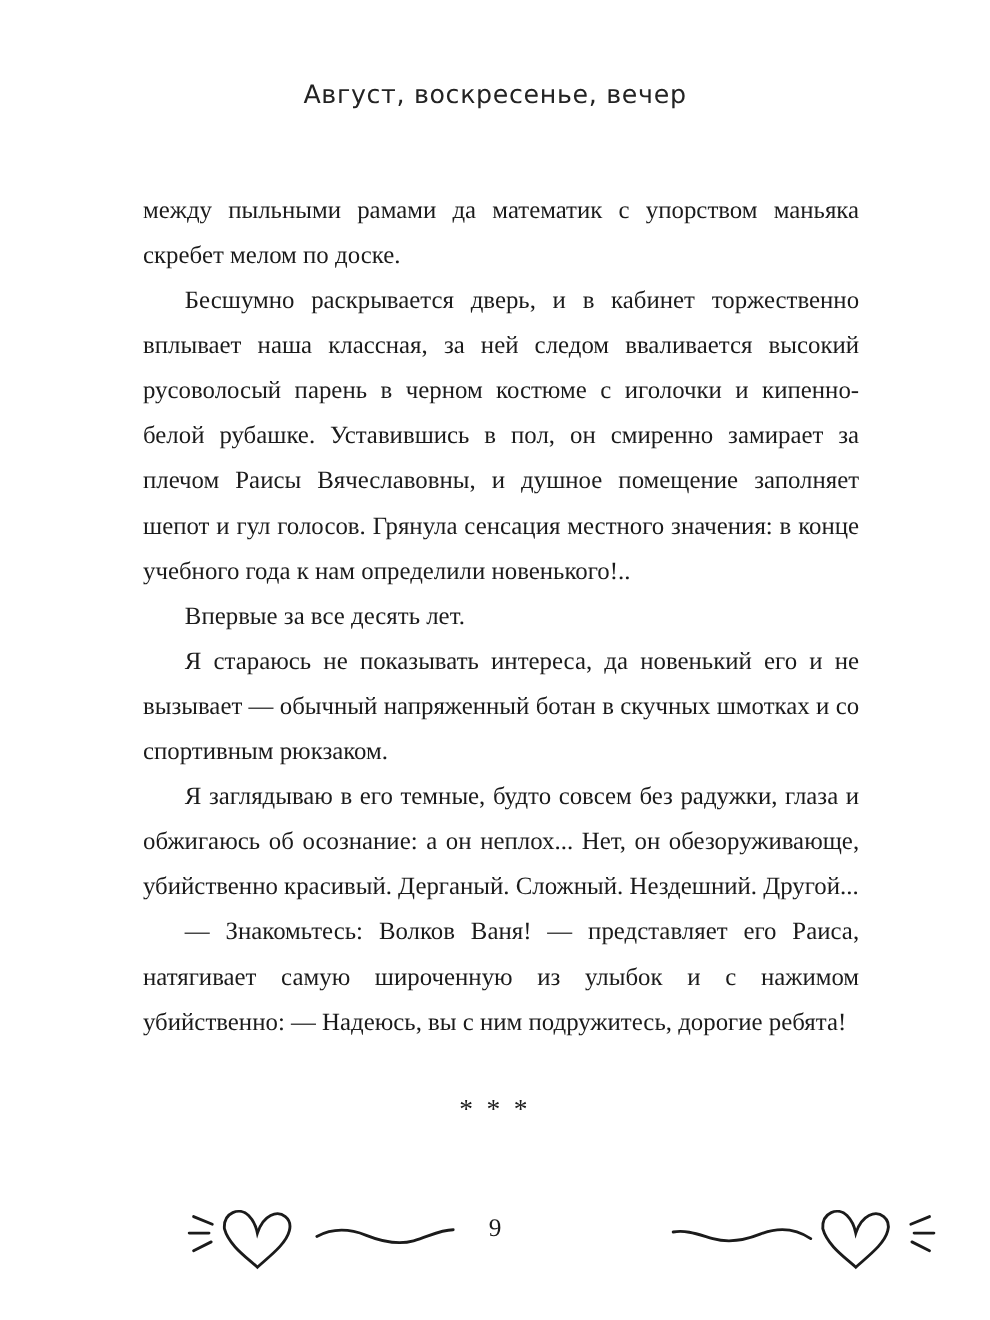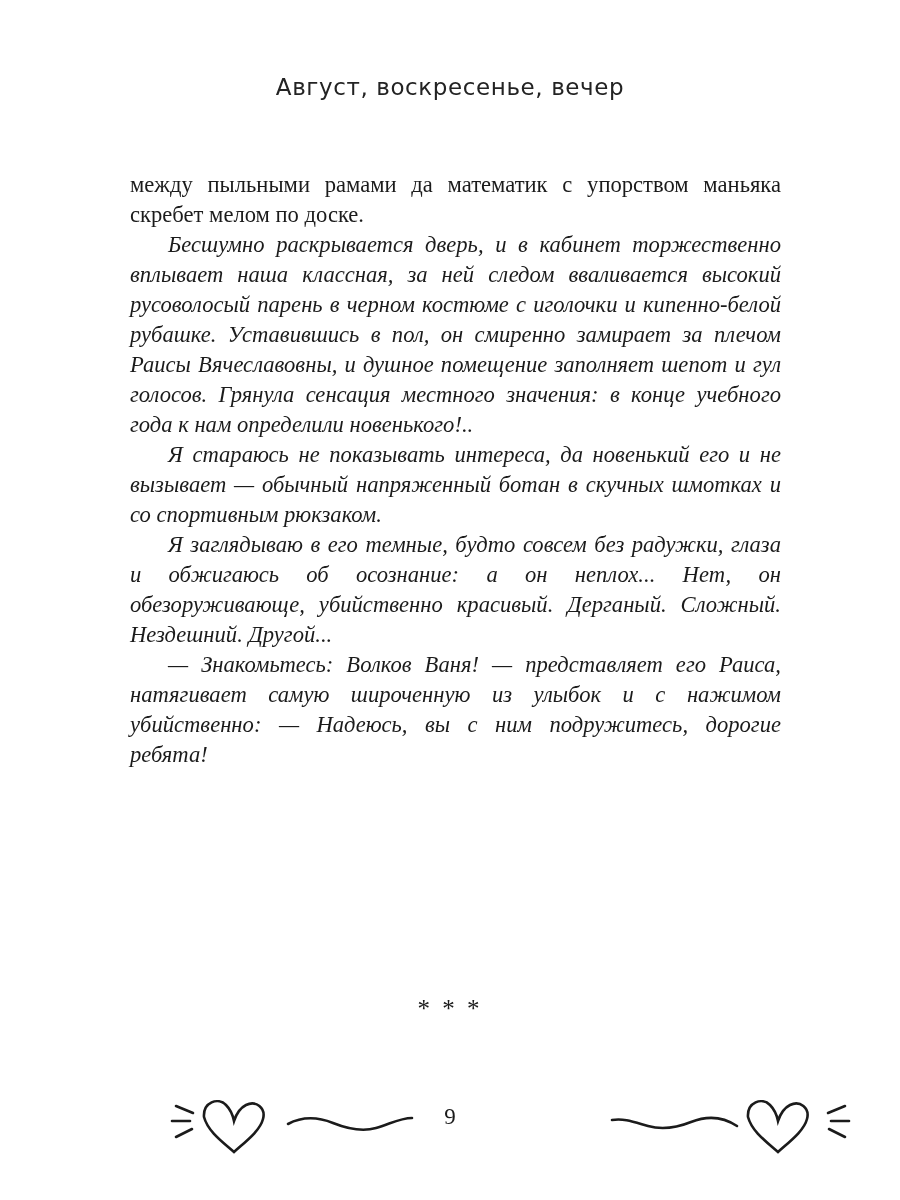--- a/index.html
+++ b/index.html
@@ -37,30 +37,29 @@
   
   .text-block {
     position: absolute;
     top: 170px;
     left: 130px;
     width: 651px;
   }
   .para {
     margin: 0;
     font-size: 22.6px;
-    line-height: 30px;
+    line-height: 41px;
     color: #1b1b1b;
     text-align: justify;
     text-justify: inter-word;
     hyphens: manual;
     -webkit-hyphens: manual;
   }
   .para.indent {
     text-indent: 38px;
-    font-style: italic;
   }
   .para.flush {
     text-indent: 0;
   }
 
   
   .divider {
     position: absolute;
     top: 995px;
     left: 0;
@@ -97,20 +96,21 @@
 </head>
 <body>
 
 <div class="page">
 
   <div class="running-head">Август, воскресенье, вечер</div>
 
   <div class="text-block">
     <p class="para flush">между пыльными рамами да математик с упорством ма­ньяка скребет мелом по доске.</p>
     <p class="para indent">Бесшумно раскрывается дверь, и в кабинет торже­ственно вплывает наша классная, за ней следом ввали­вается высокий русоволосый парень в черном костюме с иголочки и кипенно-белой рубашке. Уставившись в пол, он смиренно замирает за плечом Раисы Вячеславовны, и душное помещение заполняет шепот и гул голосов. Гря­нула сенсация местного значения: в конце учебного года к нам определили новенького!..</p>
+    <p class="para indent">Впервые за все десять лет.</p>
     <p class="para indent">Я стараюсь не показывать интереса, да новенький его и не вызывает — обычный напряженный ботан в скучных шмотках и со спортивным рюкзаком.</p>
     <p class="para indent">Я заглядываю в его темные, будто совсем без радужки, глаза и обжигаюсь об осознание: а он неплох... Нет, он обезоруживающе, убийственно красивый. Дерганый. Сложный. Нездешний. Другой...</p>
     <p class="para indent">— Знакомьтесь: Волков Ваня! — представляет его Раиса, натягивает самую широченную из улыбок и с на­жимом убийственно: — Надеюсь, вы с ним подружитесь, дорогие ребята!</p>
   </div>
 
   <div class="divider">* * *</div>
 
   <div class="footer">
     <svg width="900" height="90" viewBox="0 0 900 90" fill="none">
       <g stroke="#1b1b1b" stroke-width="2.6" stroke-linecap="round" fill="none">

